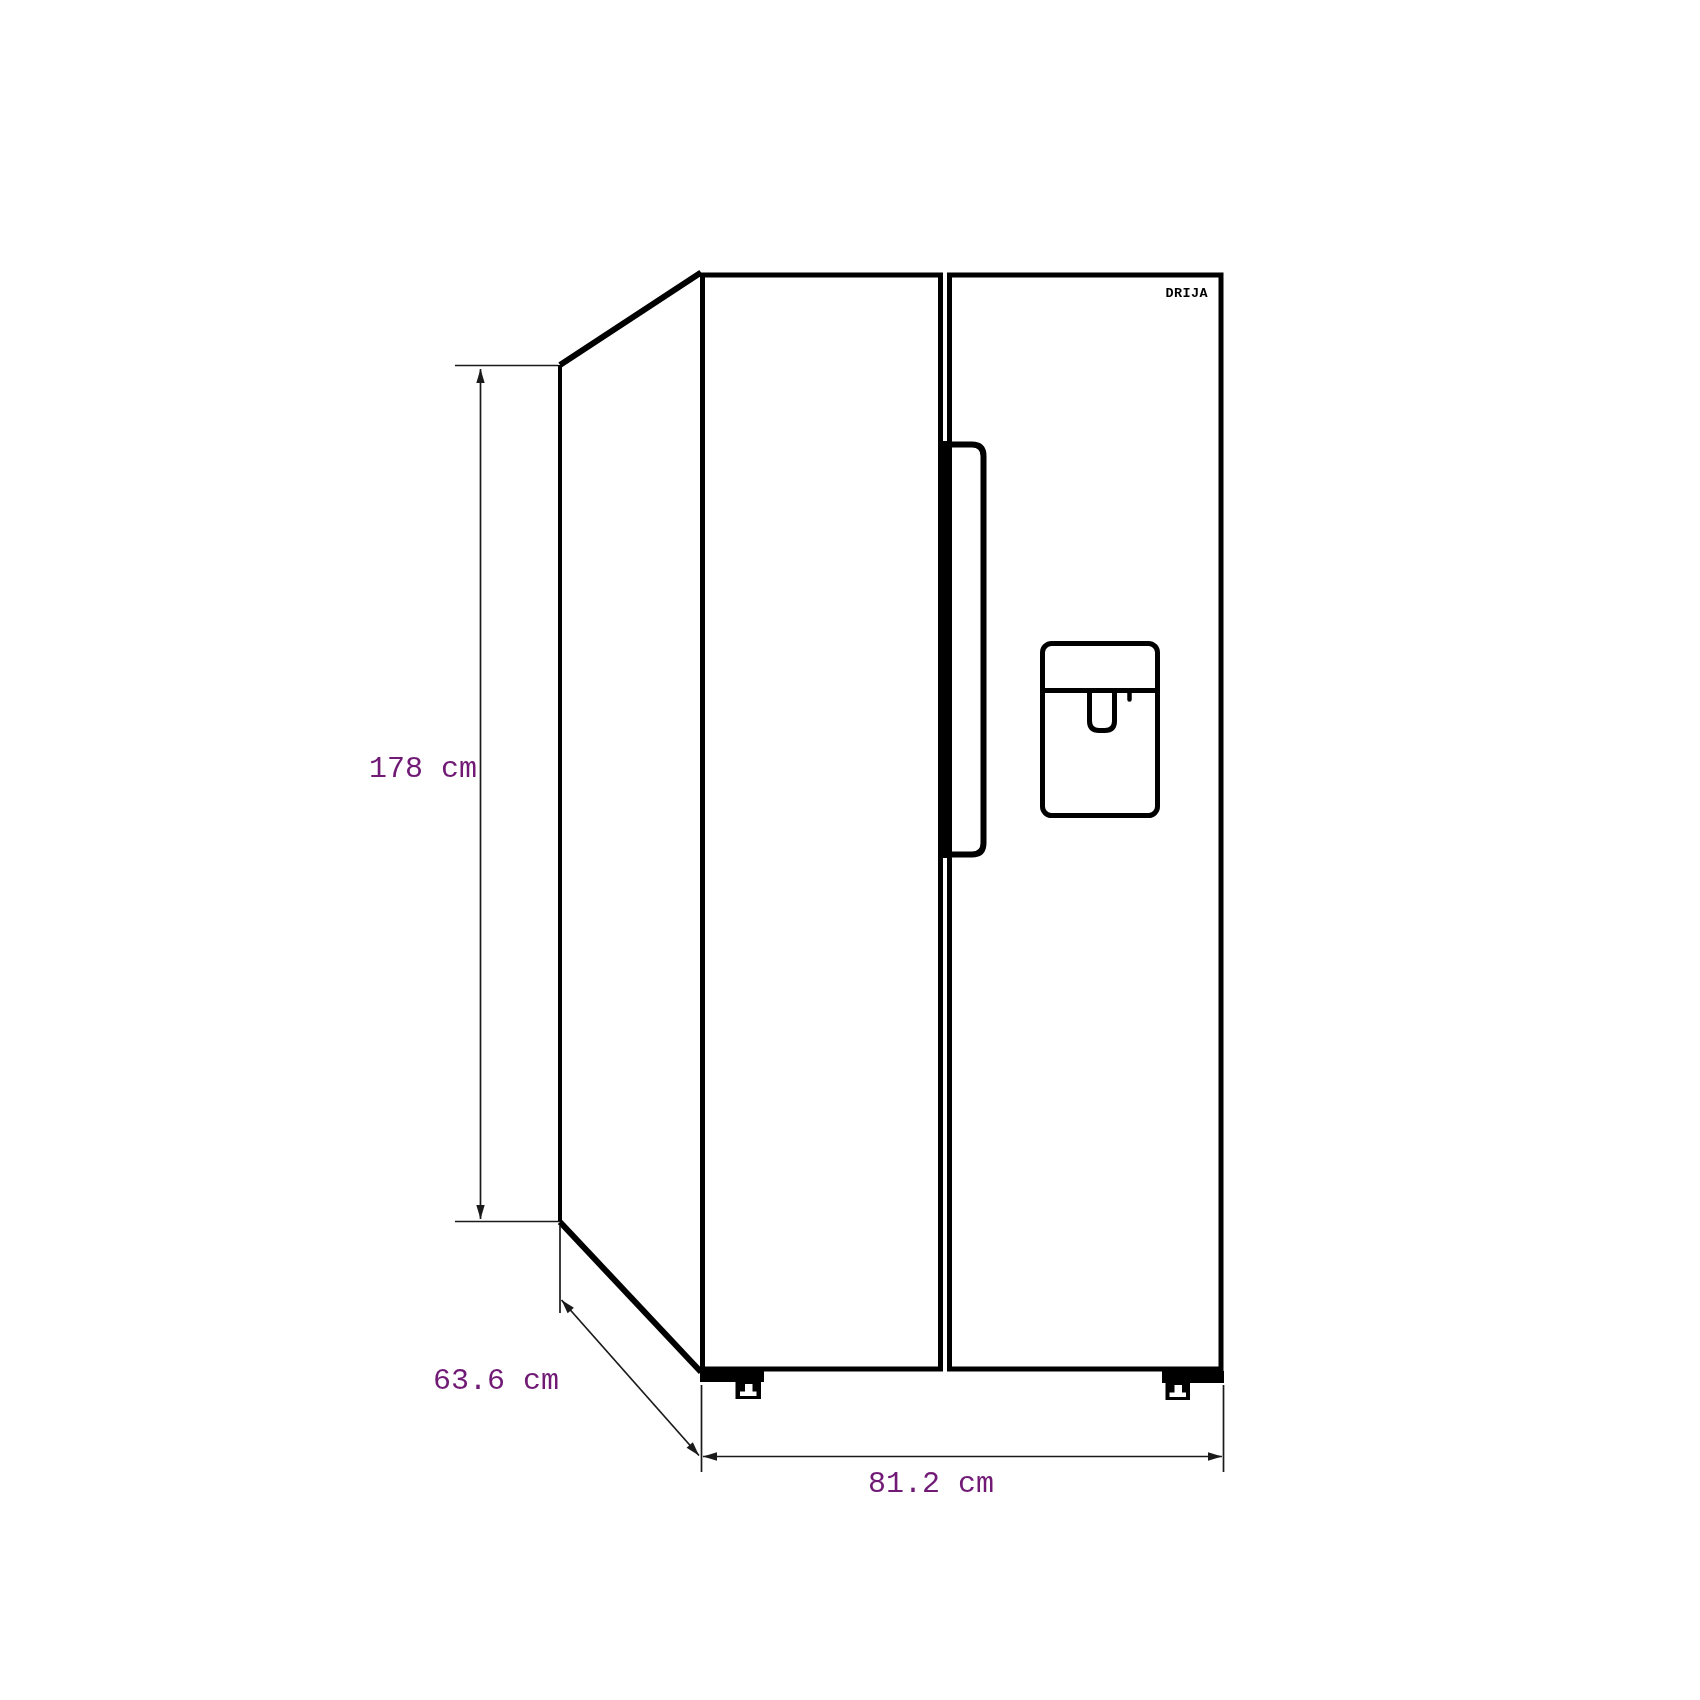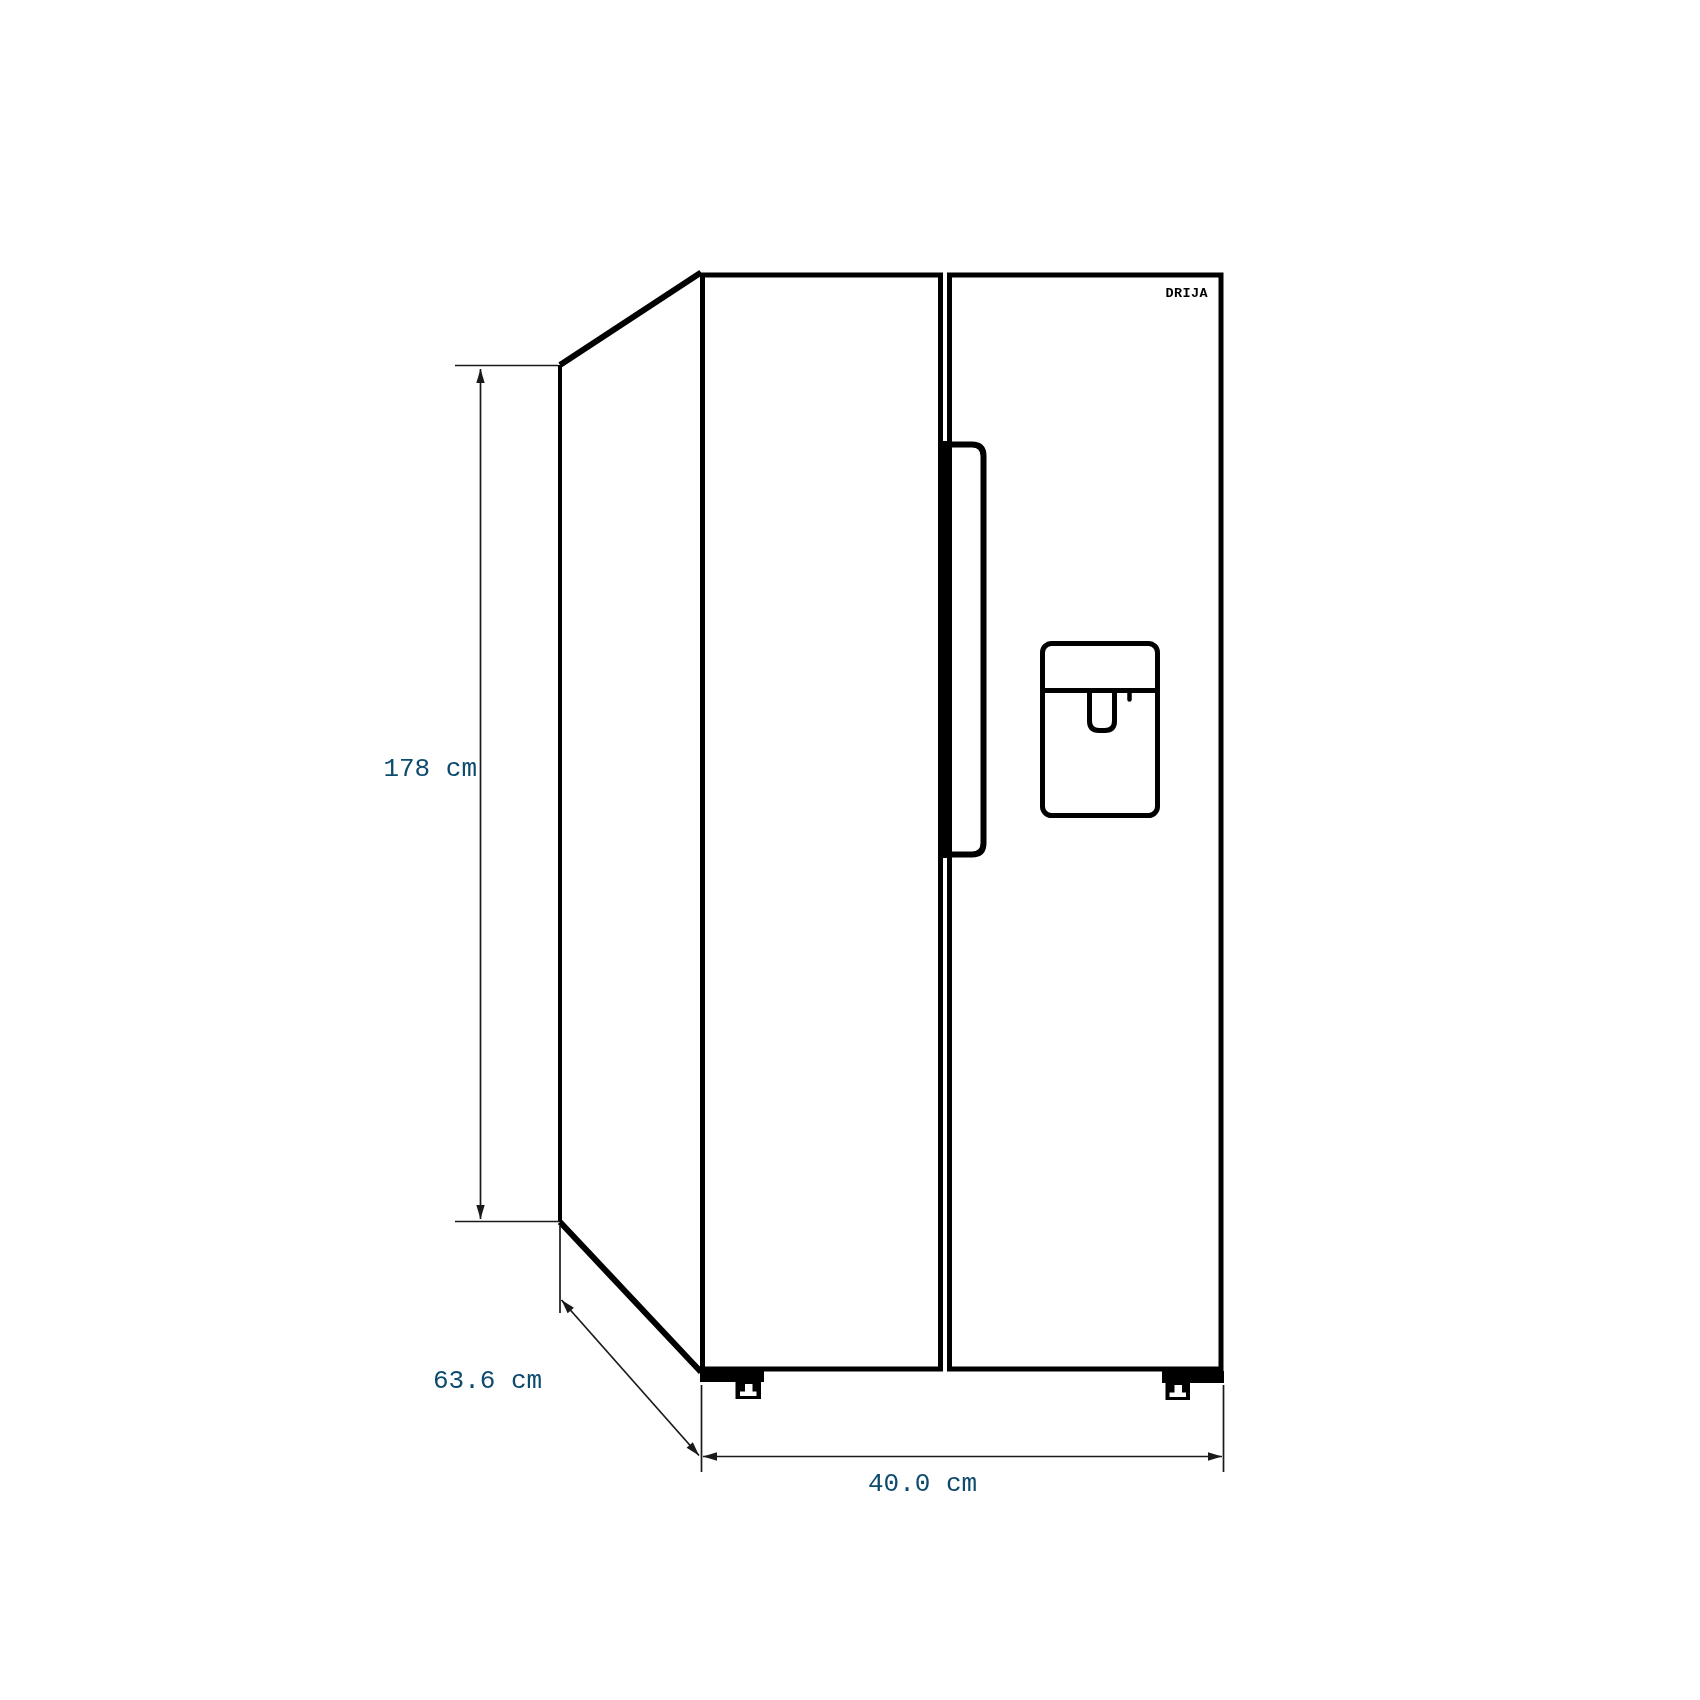--- a/index.html
+++ b/index.html
@@ -15,23 +15,23 @@
     font-family: Liberation Mono, monospace;
     overflow: hidden;
     margin-left: 12px;
   }
   #line-art {
     position: absolute;
     inset: 0;
   }
   .dim-label {
     position: absolute;
-    font-size: 26px;
+    font-size: 30px;
     line-height: 44px;
-    color: #0c4a6e;
+    color: #701a75;
     white-space: nowrap;
   }
   .dim-label.center { }
   .dim-label.right  { text-align: right; }
   #brand-logo {
     position: absolute;
     left: 1146px;
     top: 286px;
     width: 50px;
     text-align: right;
@@ -107,15 +107,15 @@
       <line x1="691" y1="1456.5" x2="1210" y2="1456.5" marker-start="url(#arr)" marker-end="url(#arr)"></line>
     </g>
   </svg>
 
   <div id="brand-logo" class="logo">DRIJA</div>
 
   <div id="label-height" class="dim-label right">178 cm</div>
 
   <div id="label-depth" class="dim-label center">63.6 cm</div>
 
-  <div id="label-width" class="dim-label center">40.0 cm</div>
+  <div id="label-width" class="dim-label center">81.2 cm</div>
 
 </div>
 
 </body></html>

